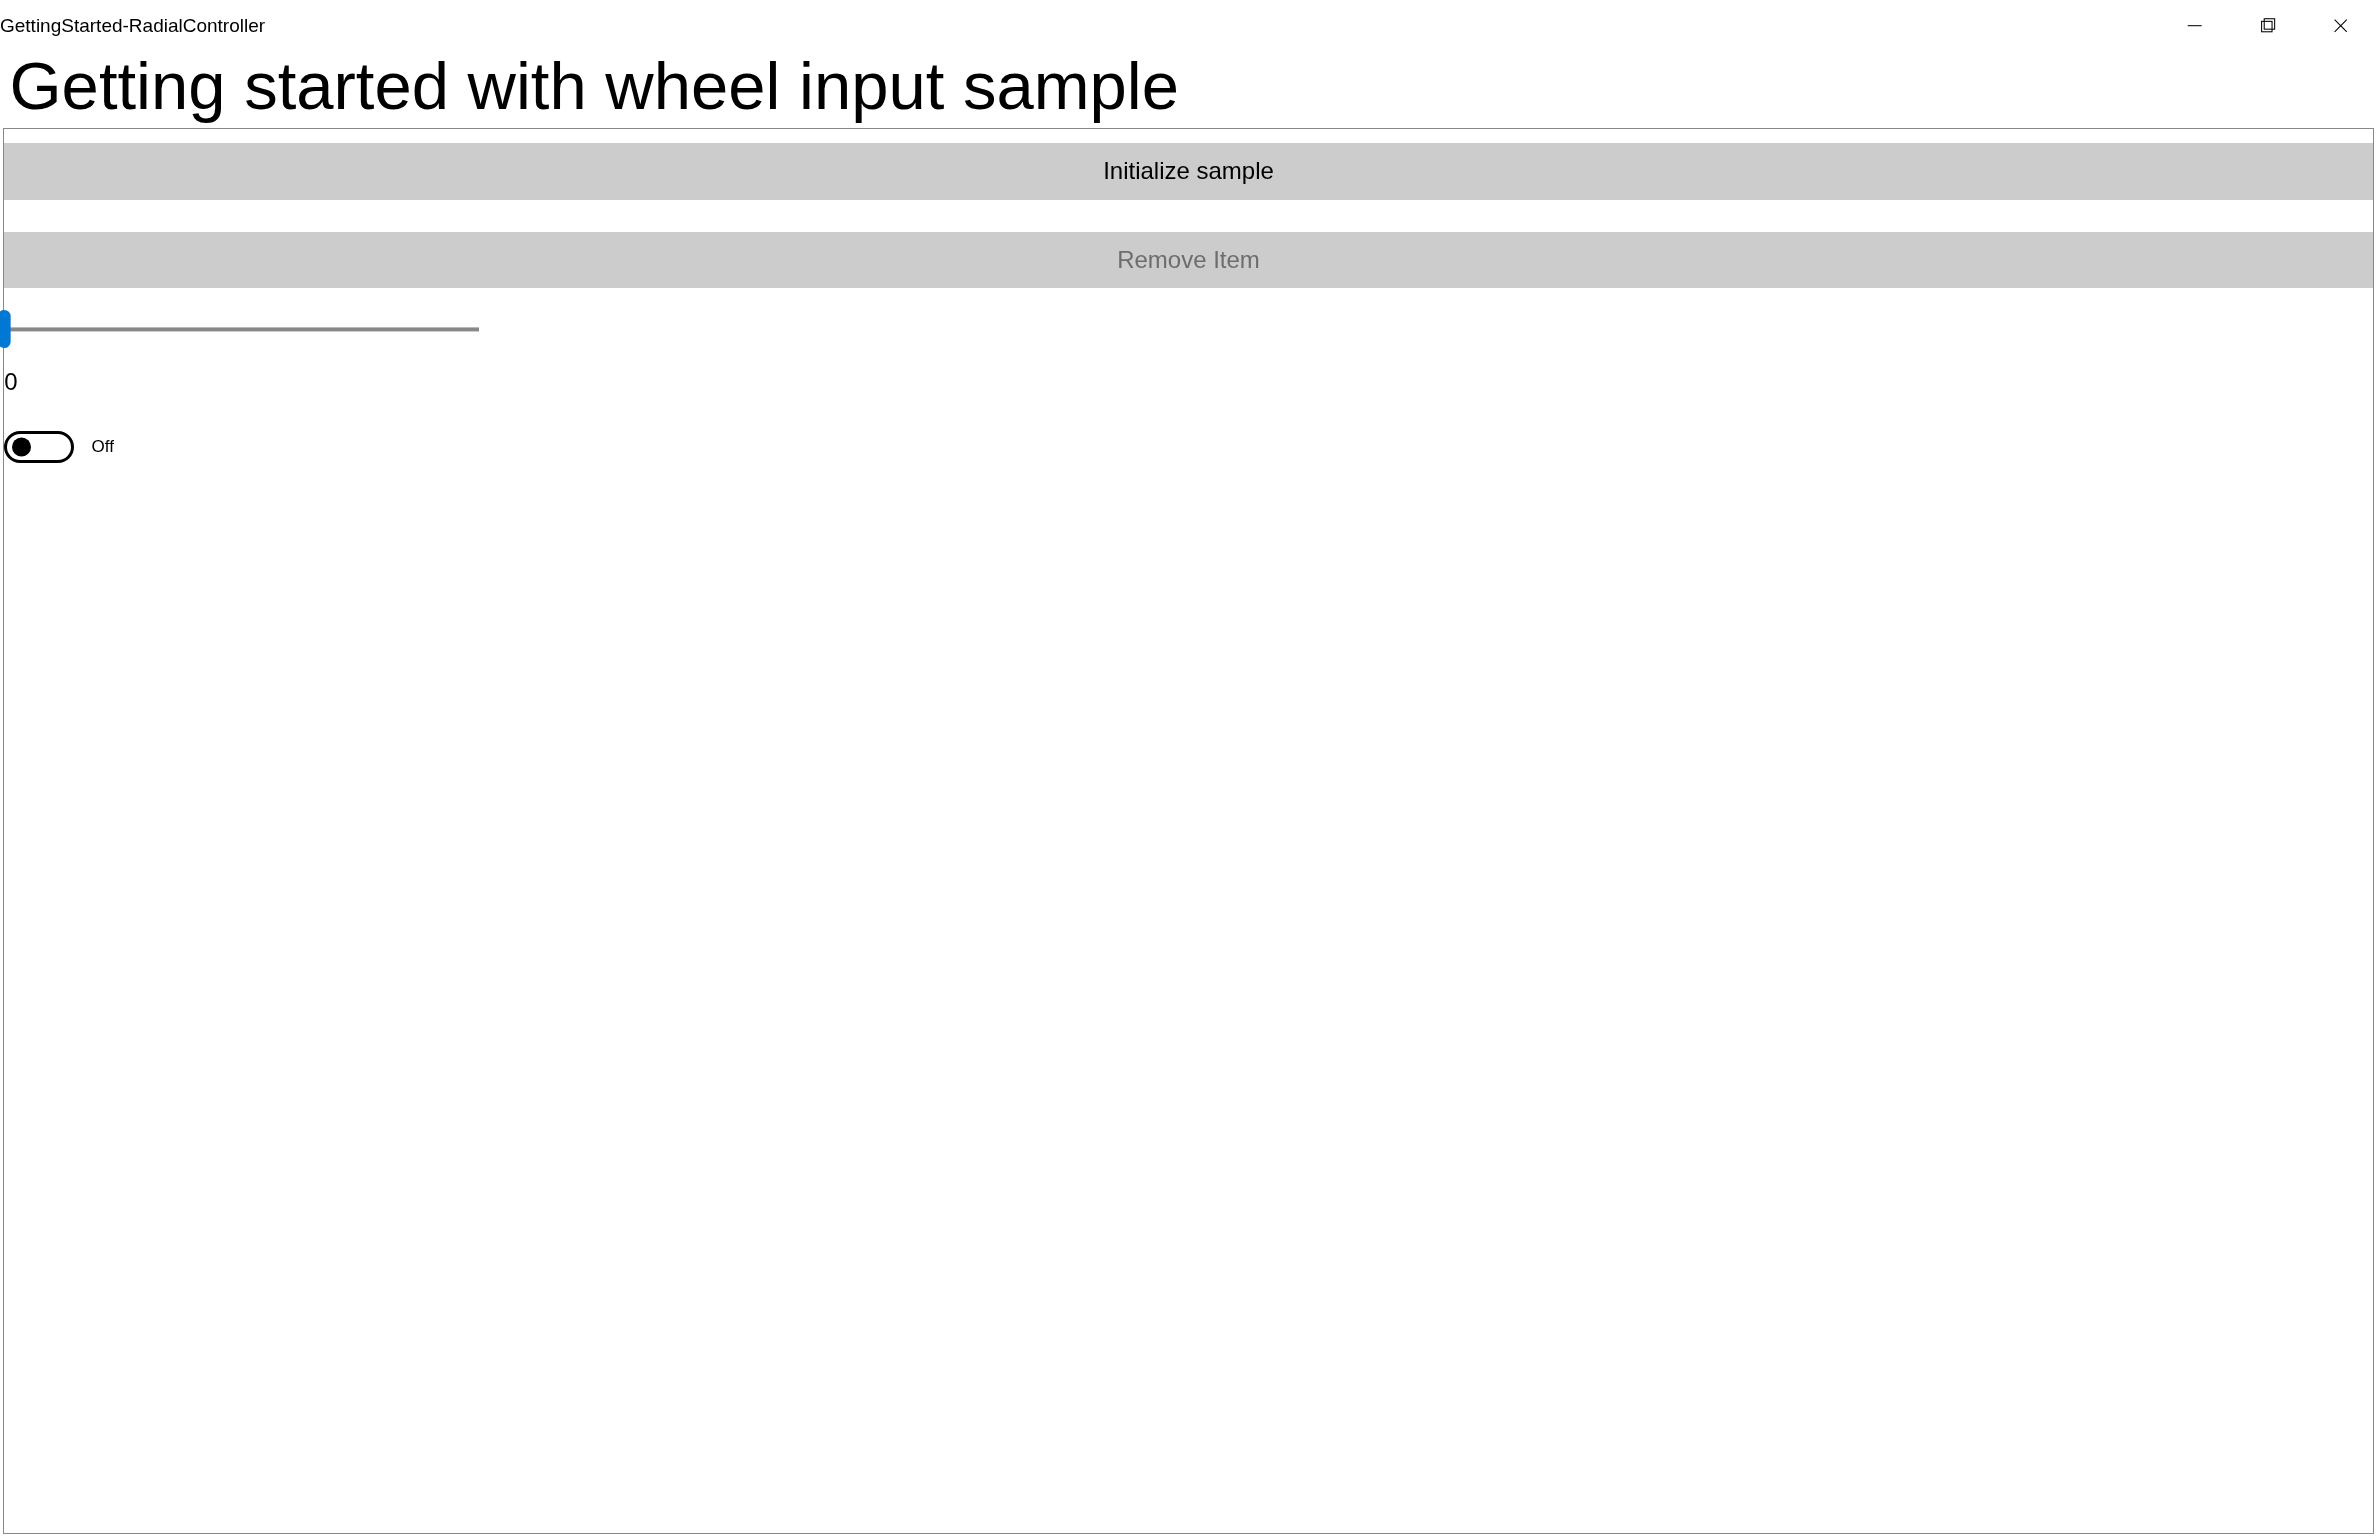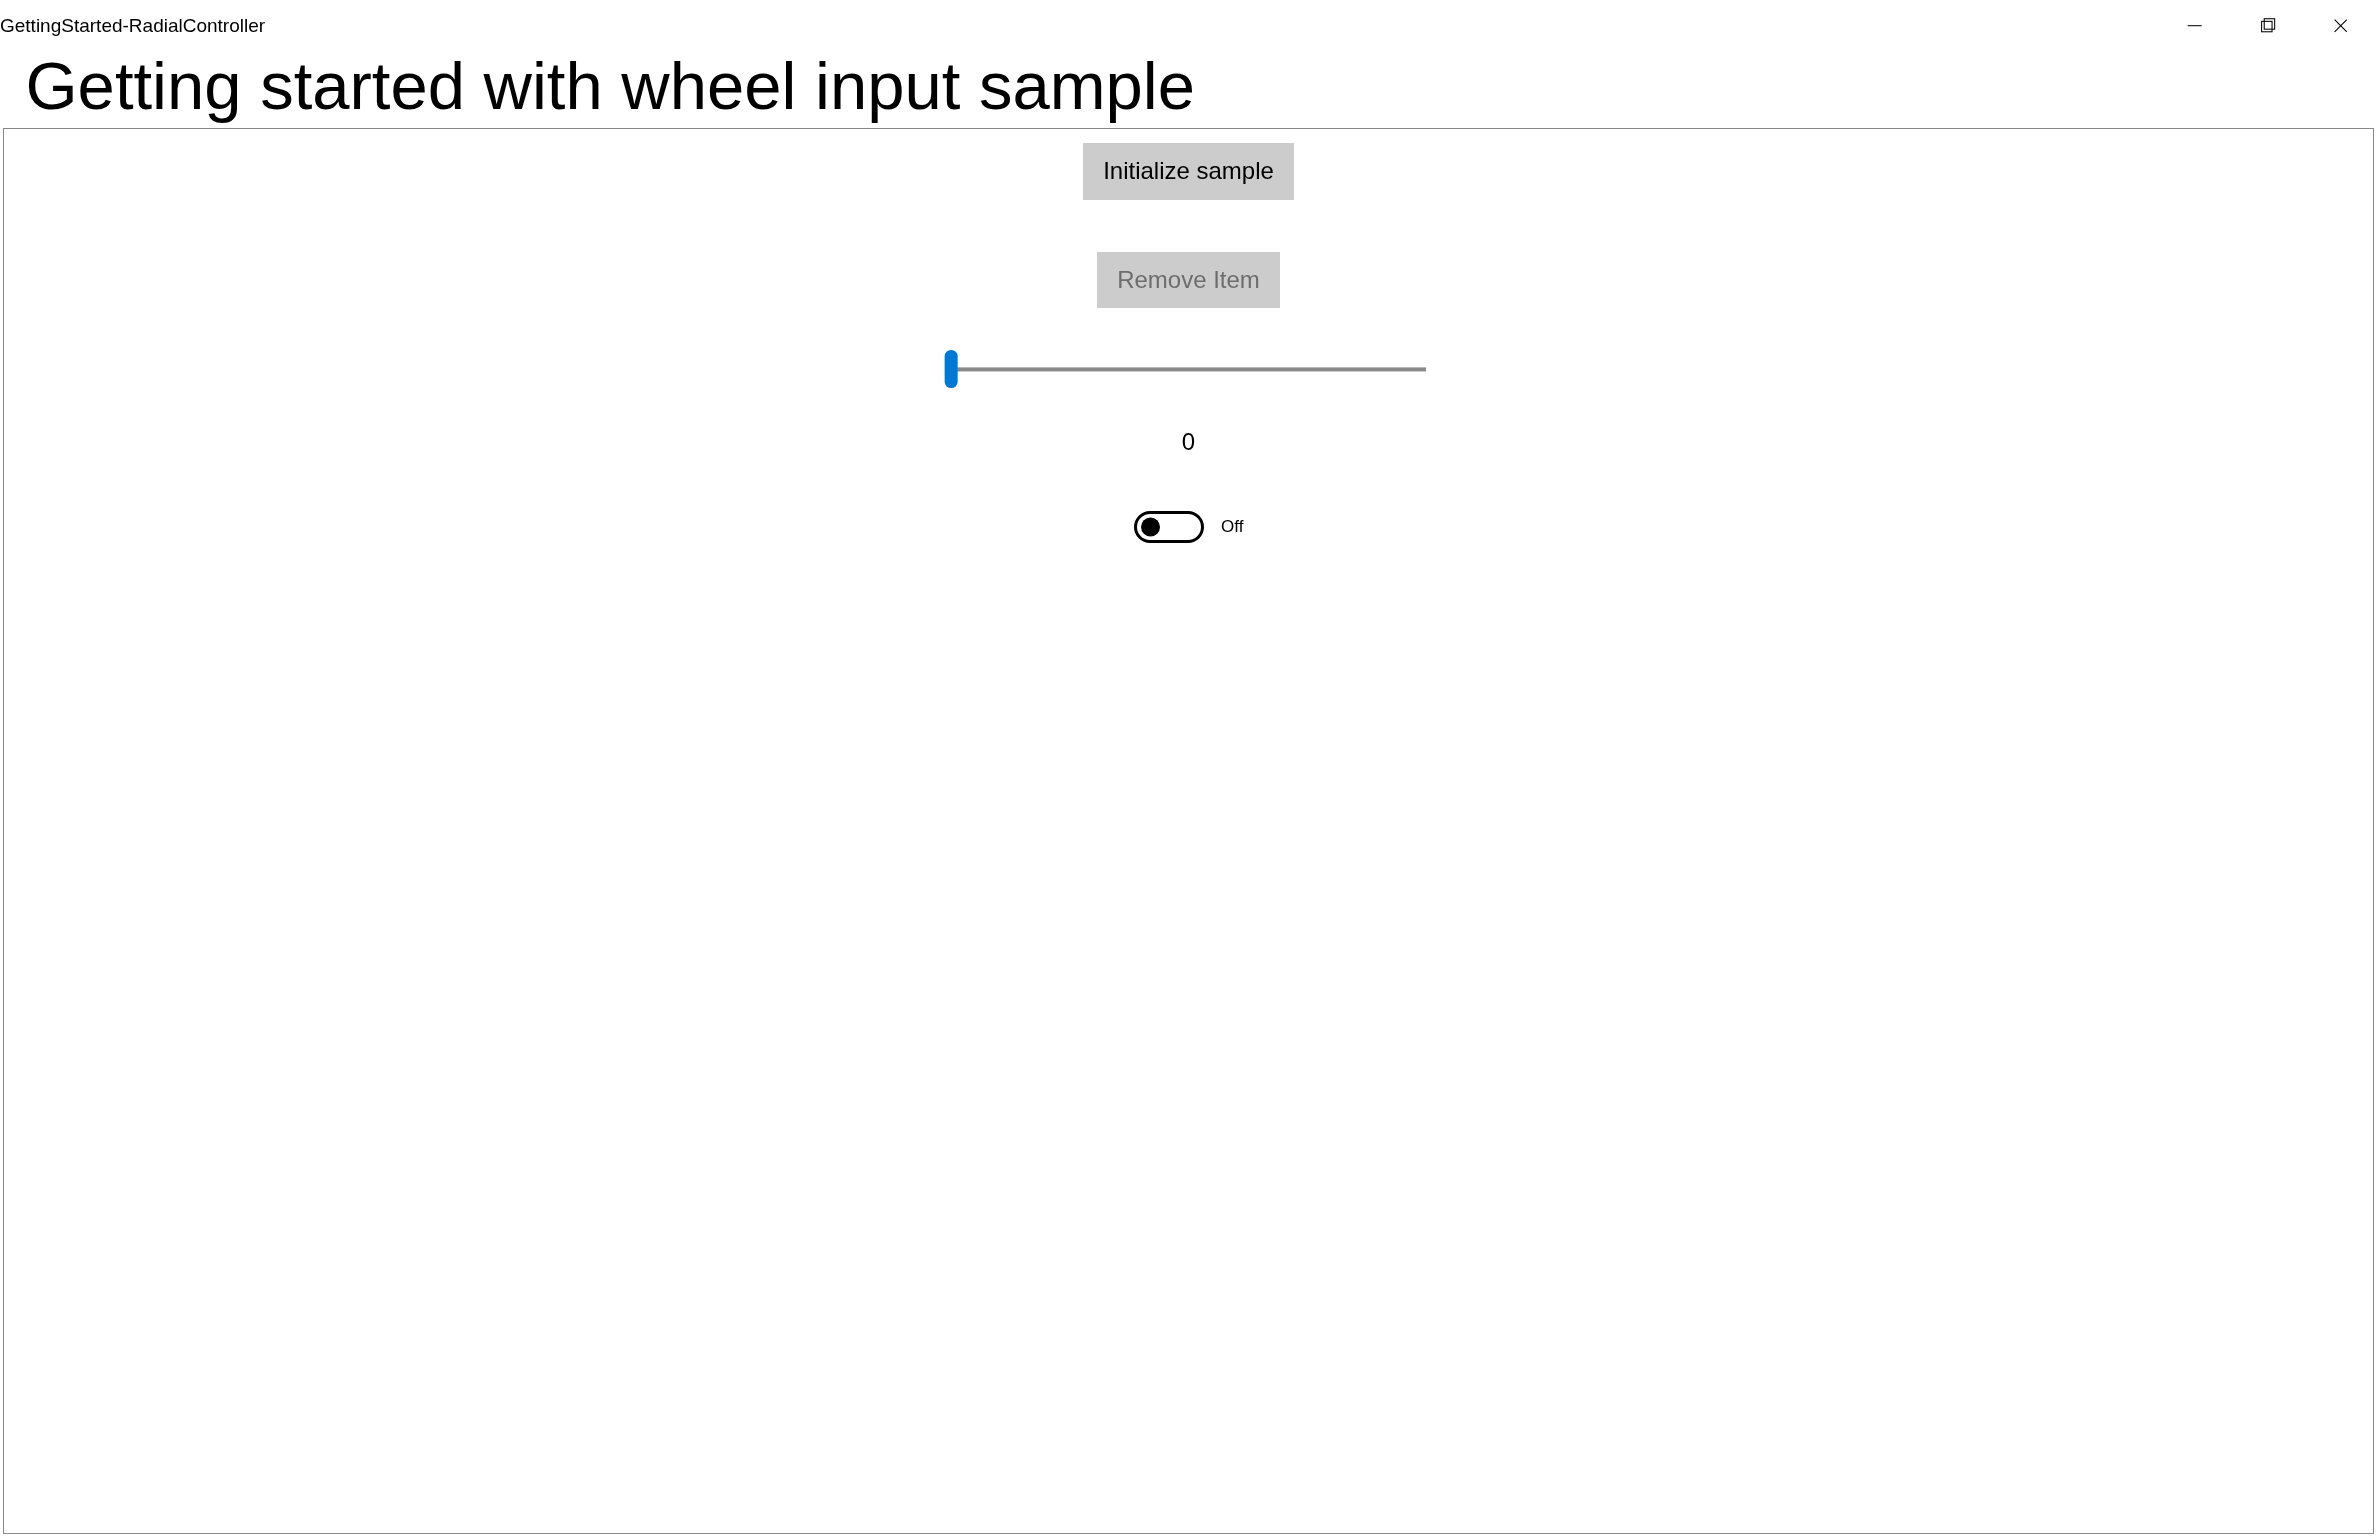--- a/index.html
+++ b/index.html
@@ -45,31 +45,29 @@
       stroke: #000;
       stroke-width: 1.2;
       fill: none;
     }
     .page-title {
       font-size: 67px;
       font-weight: 300;
       color: #000;
       padding: 0 9.5px 6.3px 9.5px;
       line-height: 1.05;
-      margin-left: 16px;
     }
     .content-frame {
       flex: 1;
       border: 1.6px solid #888;
       margin: 0 3.2px 3.2px 3.2px;
       padding-top: 14.3px;
       display: flex;
       flex-direction: column;
-      align-items: center;
-      gap: 52px;
+      gap: 32px;
     }
     .btn {
       background: #cccccc;
       border: none;
       padding: 14.3px 20.6px;
       font-size: 24px;
       cursor: pointer;
       color: #000;
     }
     .btn-disabled {

